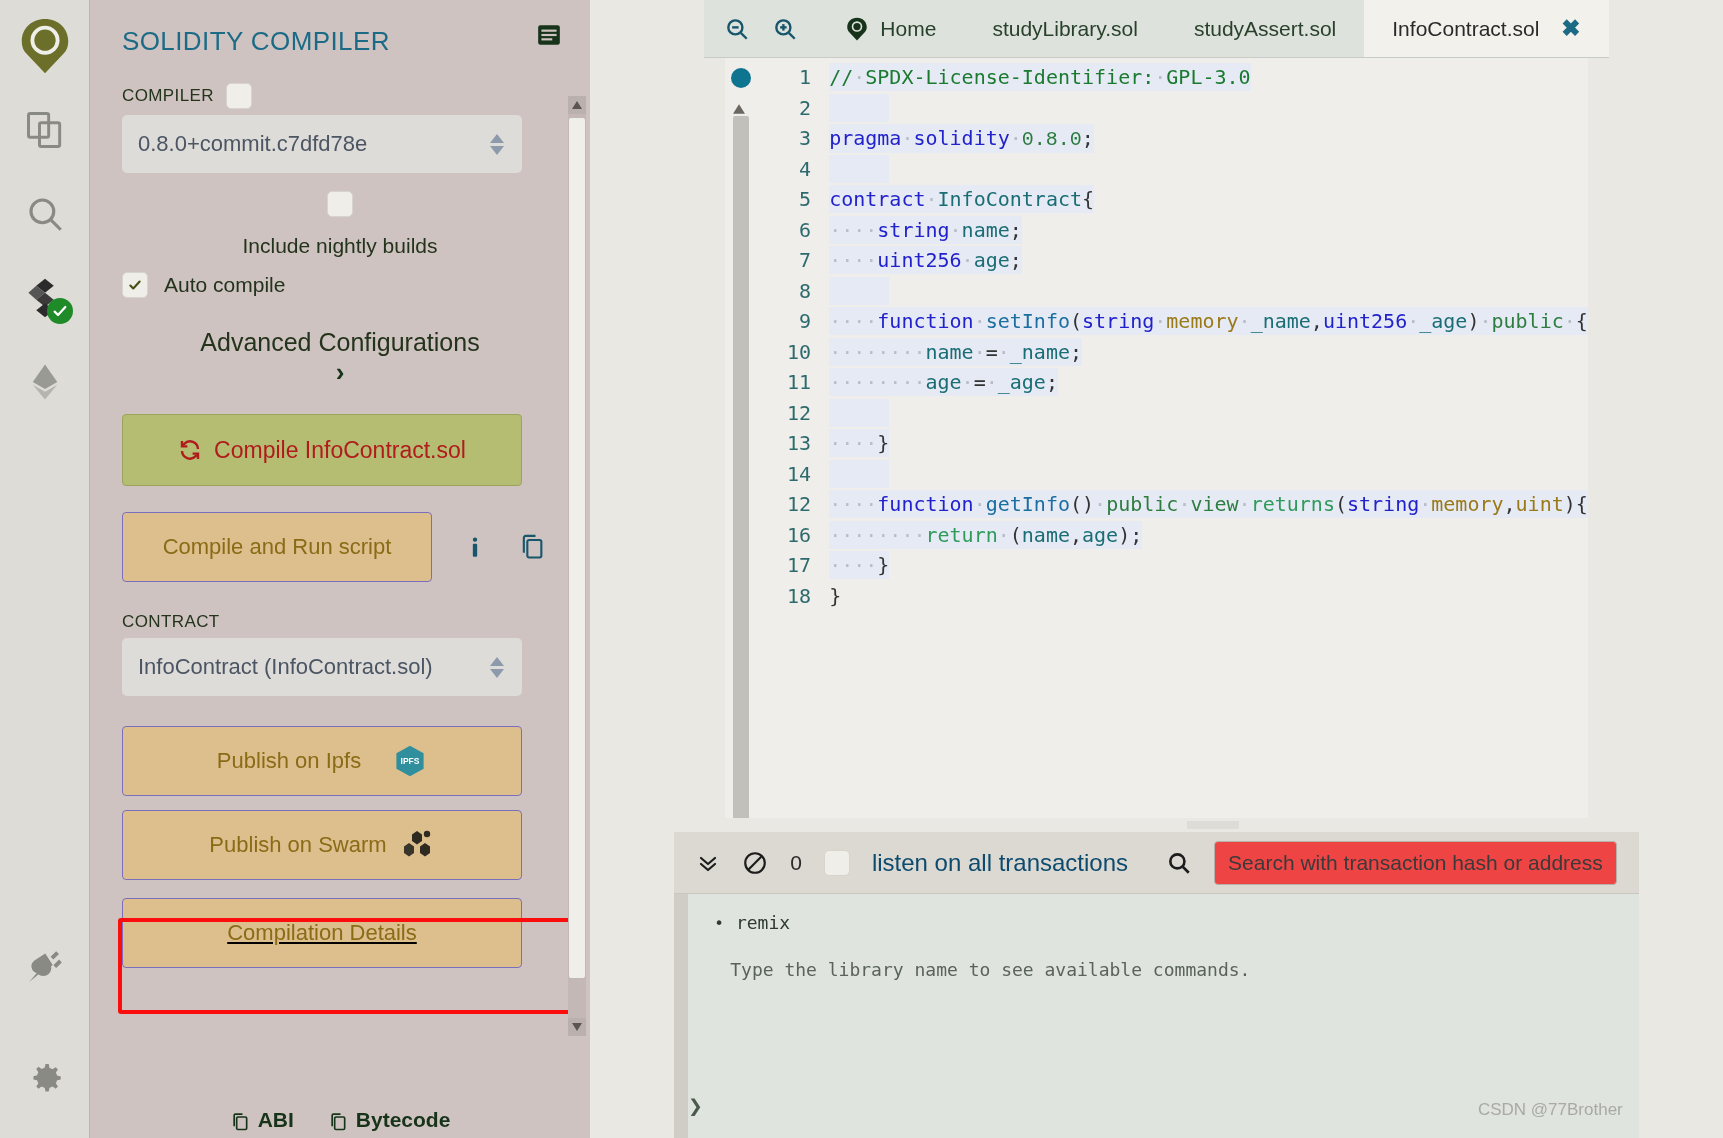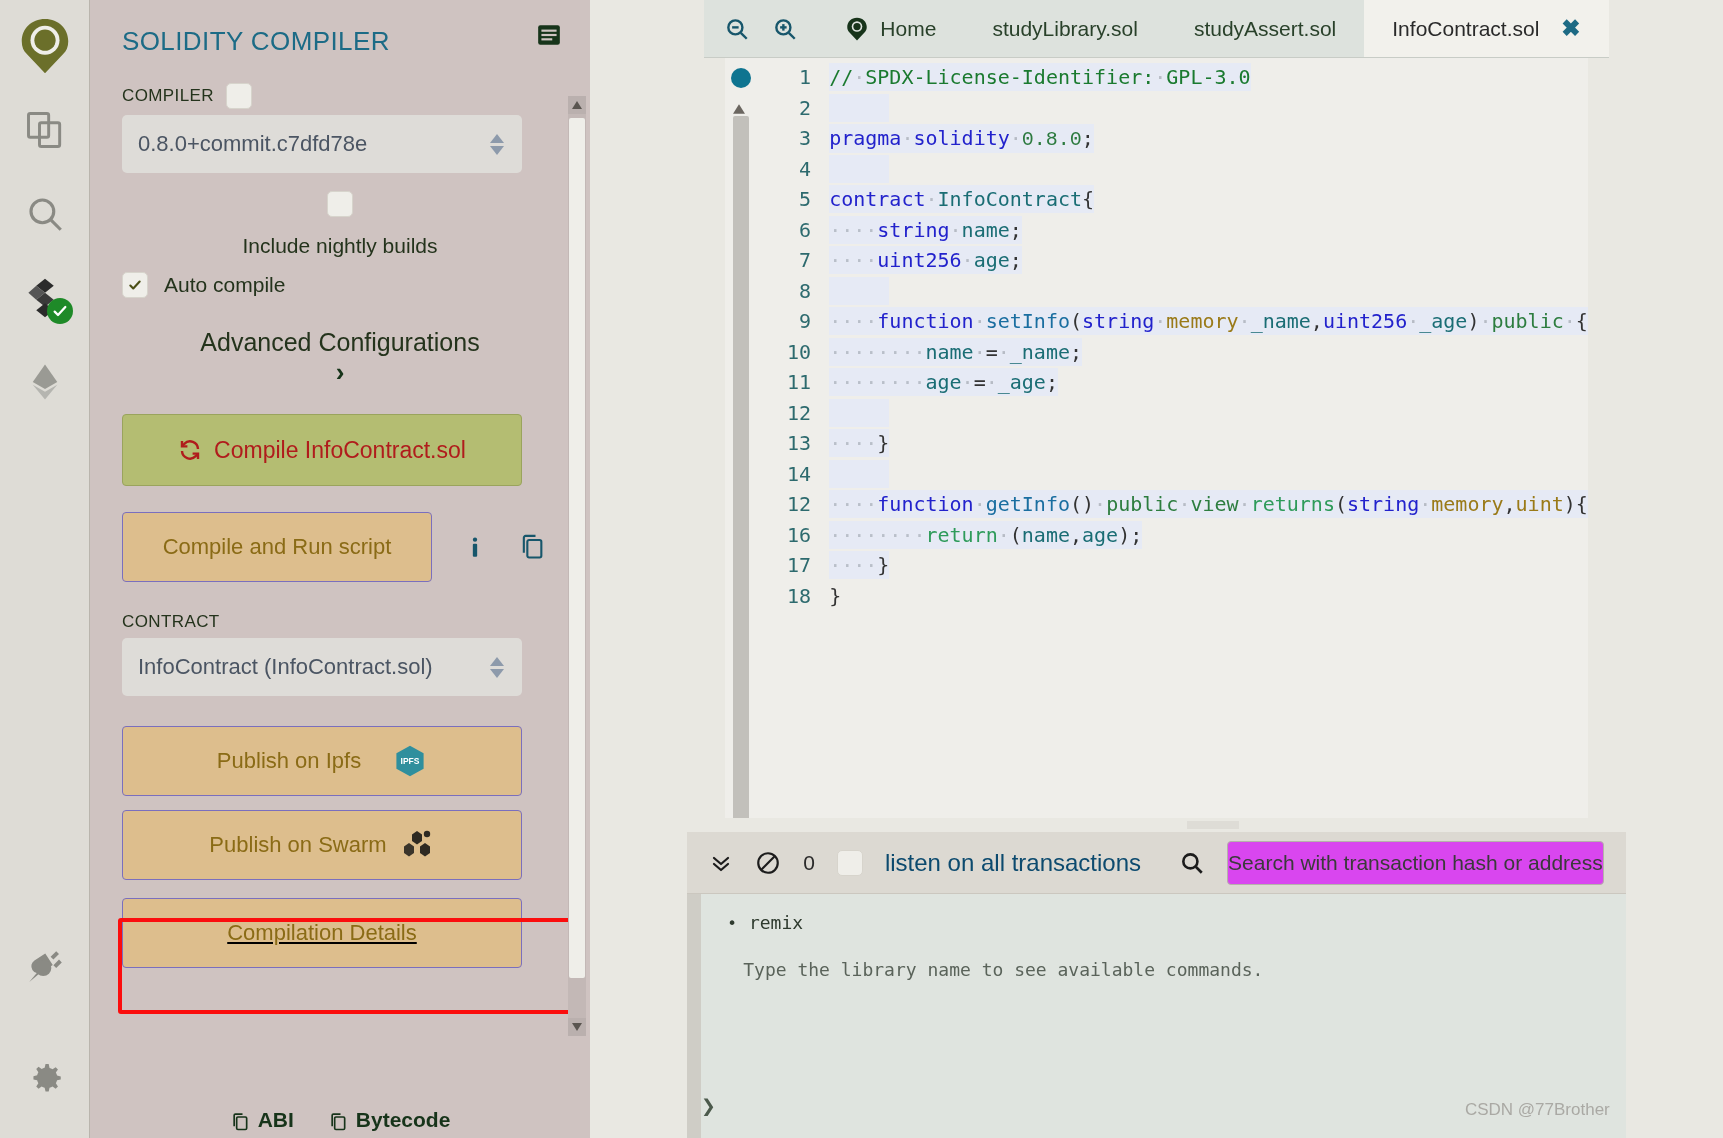--- a/index.html
+++ b/index.html
@@ -168,22 +168,22 @@
 
   
   .terminal { height: 306px; background: #dfe4df; display: flex; flex-direction: column; flex: none; }
   .term-bar {
     height: 62px; background: #dcd9d2; display: flex; align-items: center;
     gap: 22px; padding: 0 22px; border-bottom: 1px solid #cbc7bf; flex:none;
   }
   .term-count { font-size: 21px; color: #2a2a2a; }
   .term-lbl { font-size: 24px; color: #0c4a6e; }
   .term-search {
-    flex: 1; height: 44px; background: #d946ef; border: 1px solid #b6b2aa;
-    border-radius: 4px; display: flex; align-items: center; padding: 0 0;
+    flex: 1; height: 44px; background: #ef4444; border: 1px solid #b6b2aa;
+    border-radius: 4px; display: flex; align-items: center; padding: 0 13px;
     font-size: 21px; color: #3a3a3a; max-width: 620px;
   }
   .term-body { flex: 1; background: #dfe4df; padding: 18px 40px; font-family: "DejaVu Sans Mono", monospace; font-size: 18px; color: #2f3b2f; position:relative;}
   .term-li { display:flex; gap: 12px; align-items:baseline; }
   .bullet { font-size: 16px; }
   .term-hint { margin-top: 26px; margin-left: 16px; color:#5a635a; }
   .term-prompt { position:absolute; left: 14px; bottom: 18px; font-size: 24px; color:#4c5a4c; }
   .watermark { position:absolute; right: 16px; bottom: 18px; font-size: 17px; color: #aaa9a4; font-family:"Liberation Sans",sans-serif;}
   .term-left-strip { position:absolute; left:0; top:0; bottom:0; width: 14px; background:#cfcdc6; }
 </style>

